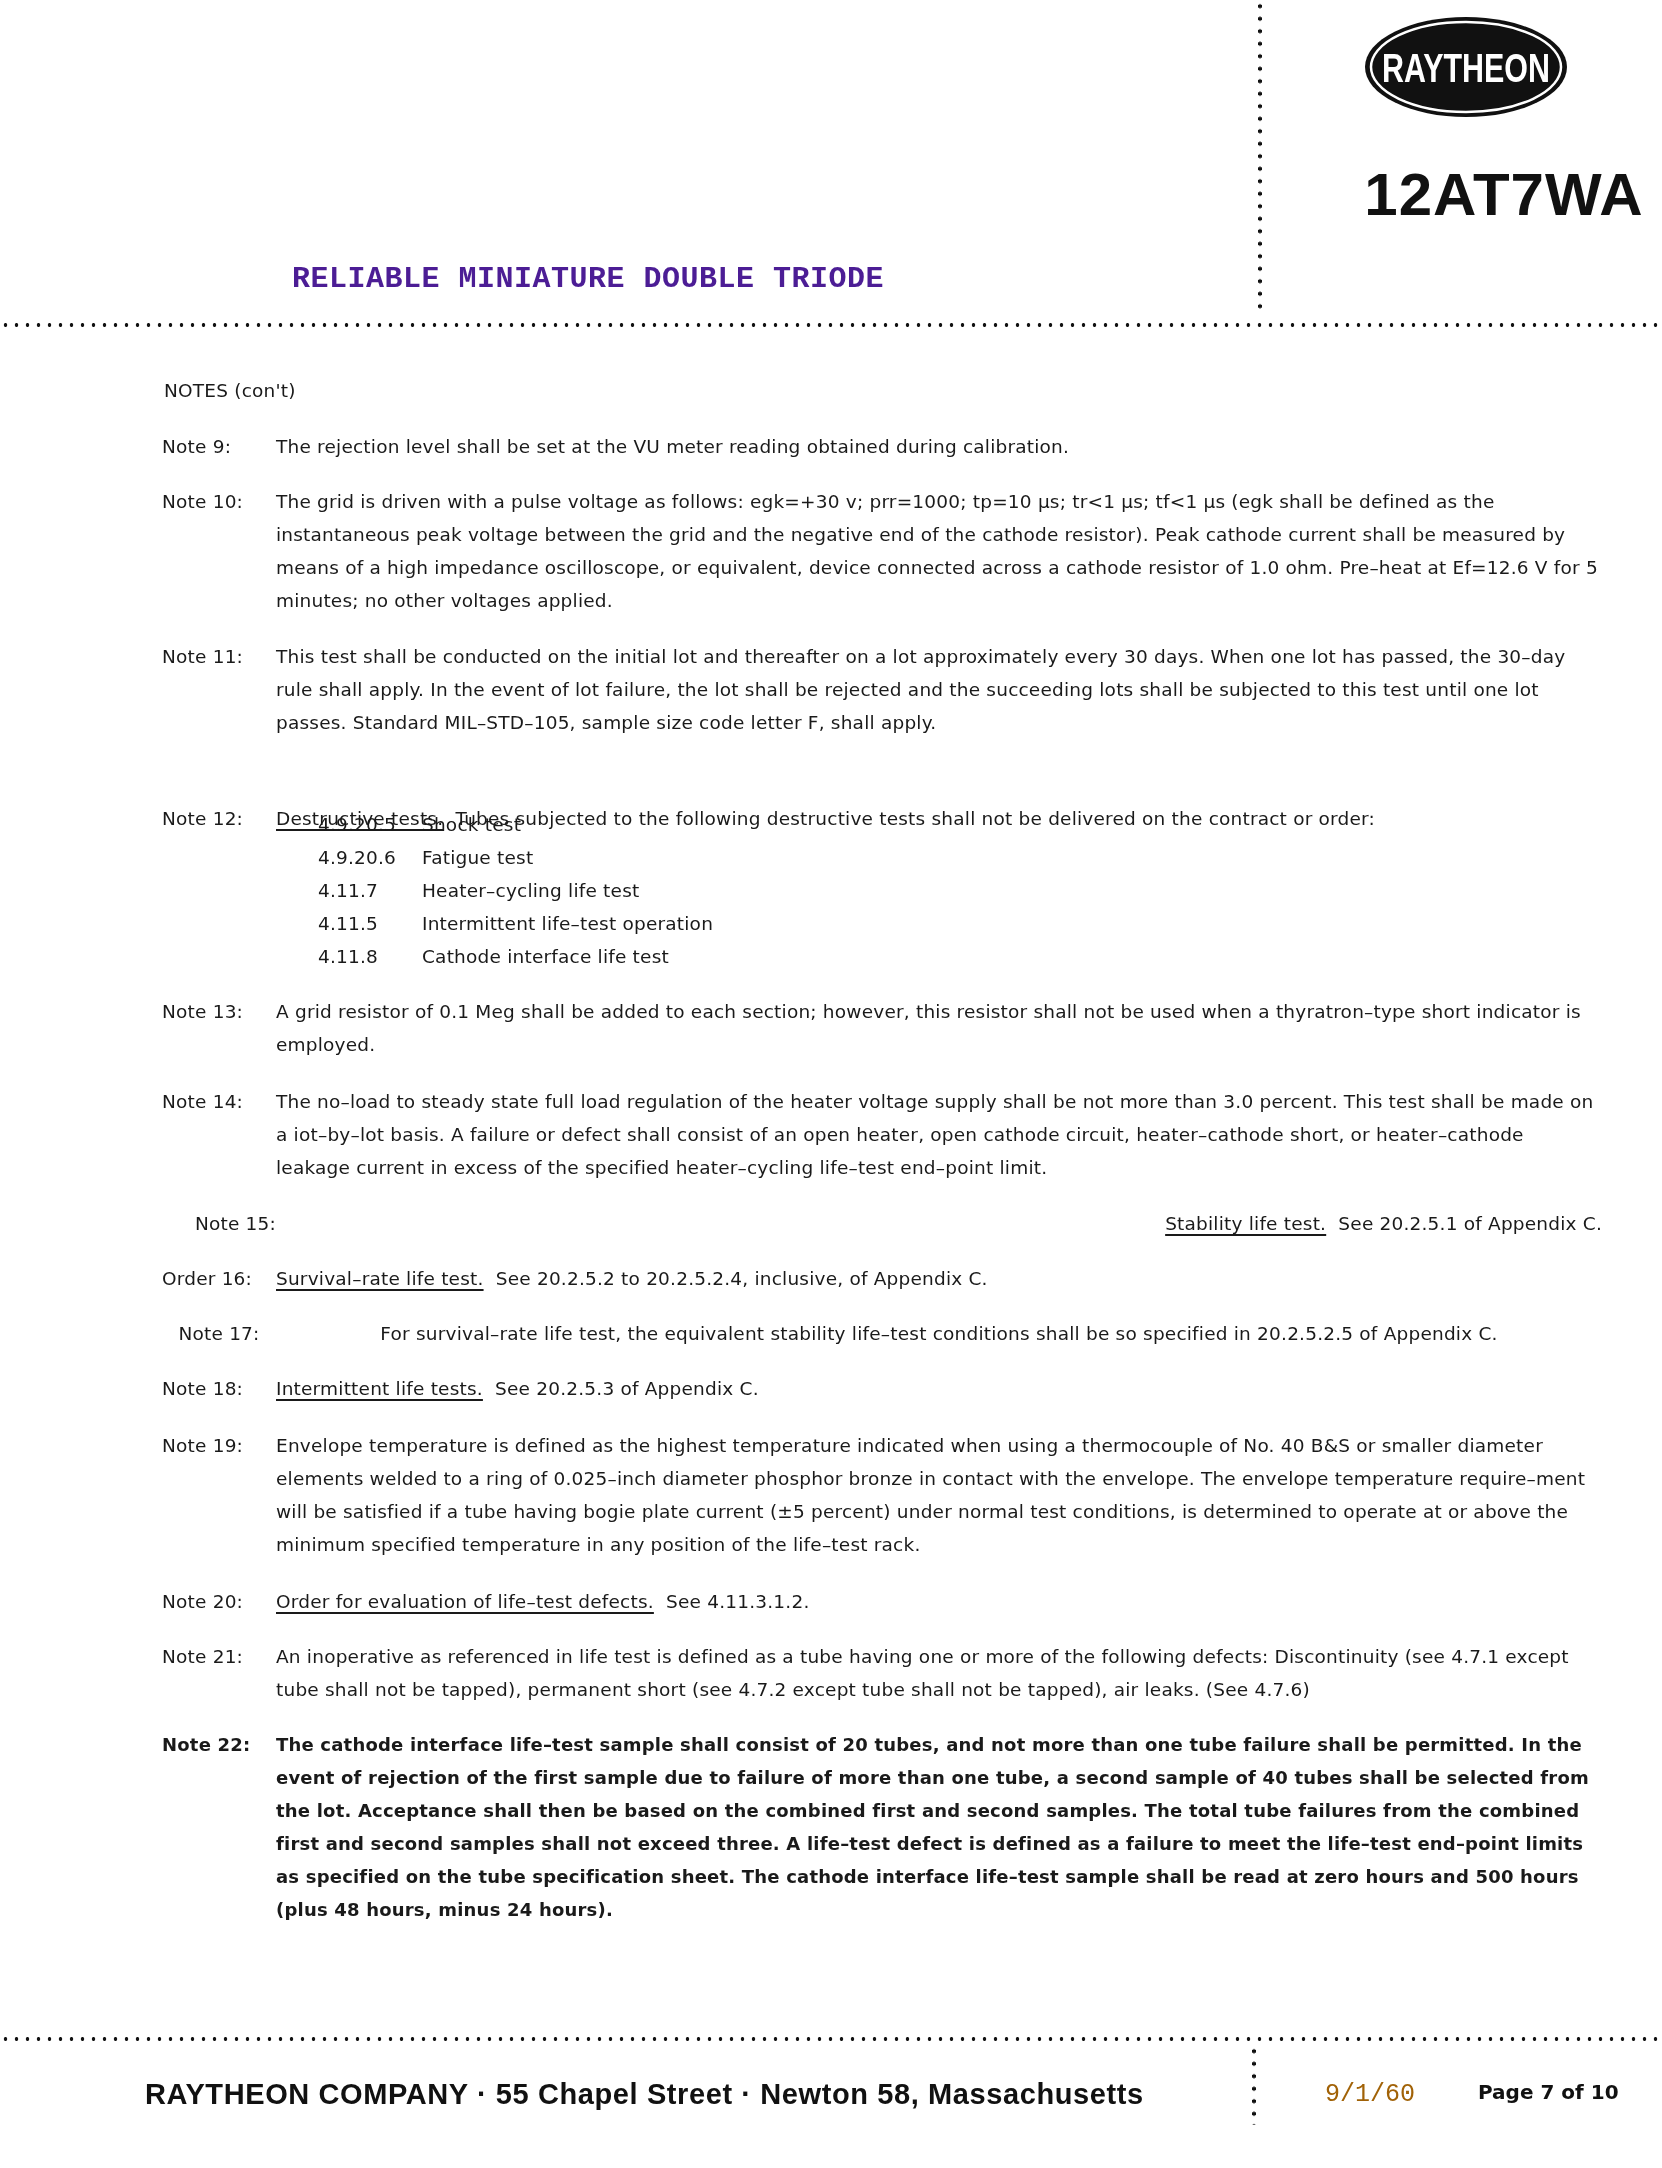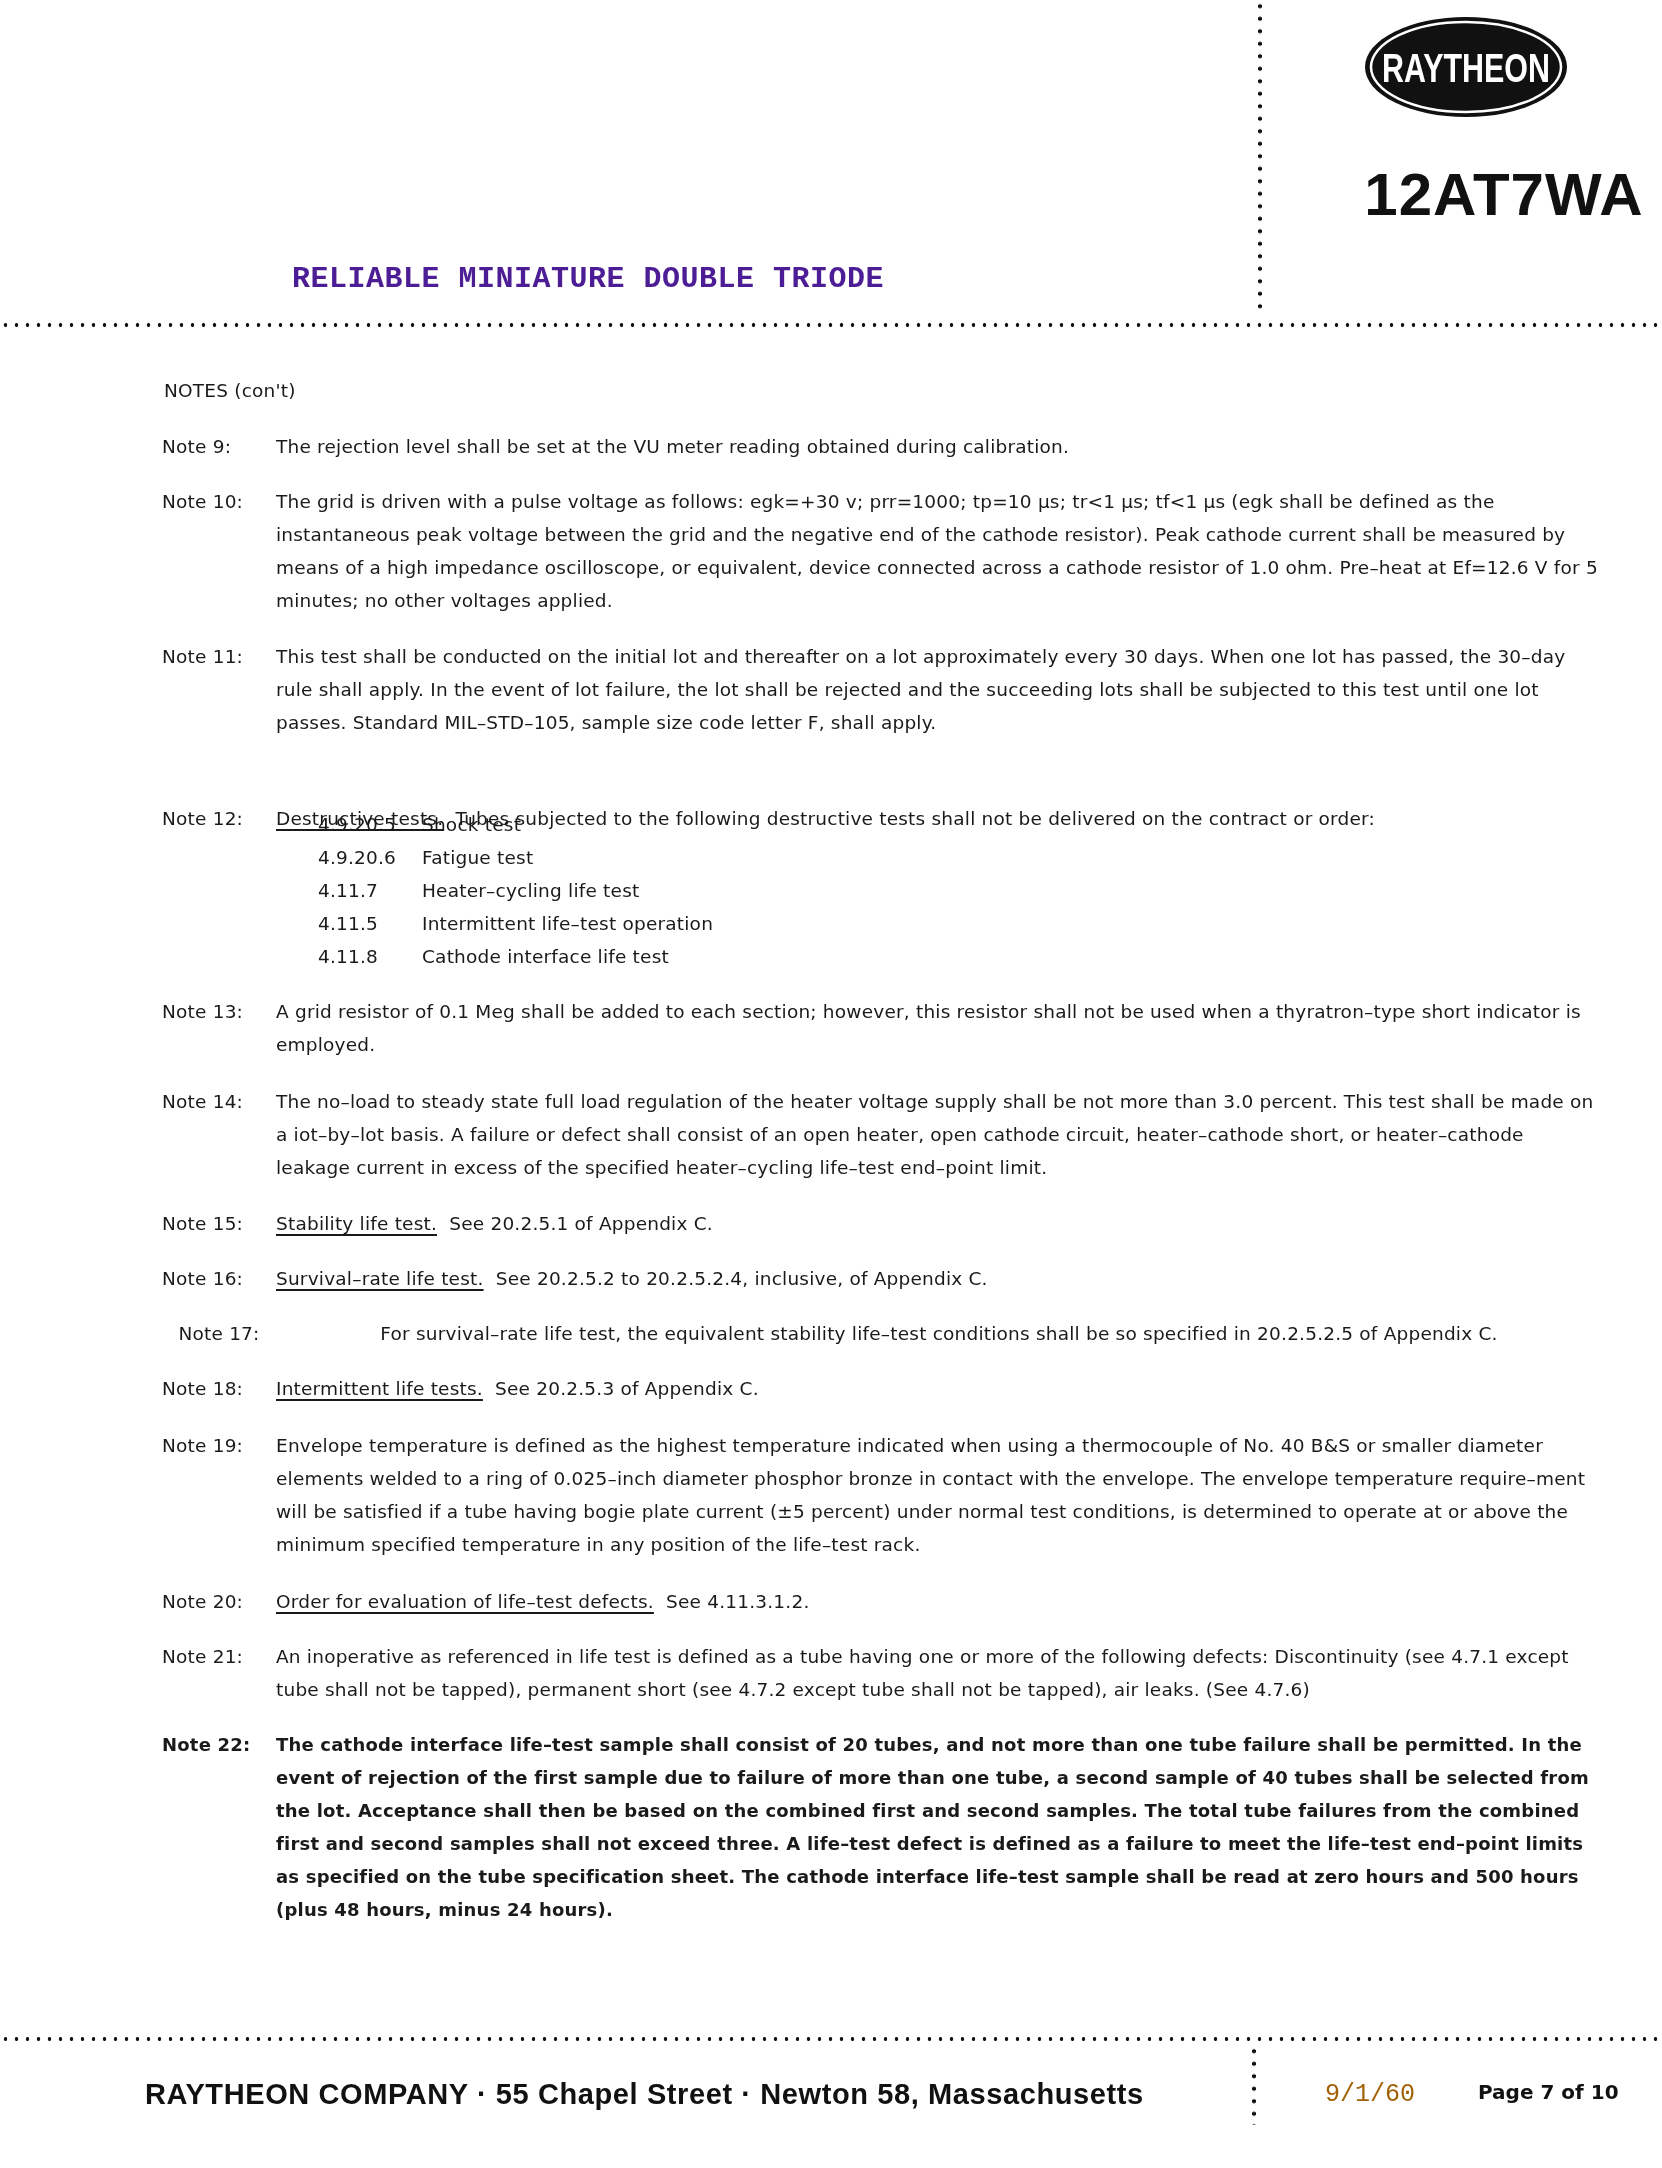--- a/index.html
+++ b/index.html
@@ -122,27 +122,27 @@
 <div class="note body-text" style="top:995px;">
   <span class="note-label">Note 13:</span>
   <span class="note-text">A grid resistor of 0.1 Meg shall be added to each section; however, this resistor shall not be used when a thyratron–type short indicator is employed.</span>
 </div>
 
 <div class="note body-text" style="top:1085px;">
   <span class="note-label">Note 14:</span>
   <span class="note-text">The no–load to steady state full load regulation of the heater voltage supply shall be not more than 3.0 percent.  This test shall be made on a iot–by–lot basis.  A failure or defect shall consist of an open heater, open cathode circuit, heater–cathode short, or heater–cathode leakage current in excess of the specified heater–cycling life–test end–point limit.</span>
 </div>
 
-<div class="note body-text" style="top:1207px;">
+<div class="note body-text" style="top:1207px;text-align:right;">
   <span class="note-label">Note 15:</span>
   <span class="note-text"><u>Stability life test.</u>&nbsp;&nbsp;<span>See 20.2.5.1 of Appendix C.</span></span>
 </div>
 
 <div class="note body-text" style="top:1262px;">
-  <span class="note-label">Note 16:</span>
+  <span class="note-label">Order 16:</span>
   <span class="note-text"><u>Survival–rate life test.</u>&nbsp;&nbsp;<span>See 20.2.5.2 to  20.2.5.2.4, inclusive, of Appendix C.</span></span>
 </div>
 
 <div class="note body-text" style="top:1317px;text-align:center;">
   <span class="note-label">Note 17:</span>
   <span class="note-text">For survival–rate life test, the equivalent stability life–test conditions shall be so specified in 20.2.5.2.5 of Appendix C.</span>
 </div>
 
 <div class="note body-text" style="top:1372px;">
   <span class="note-label">Note 18:</span>

